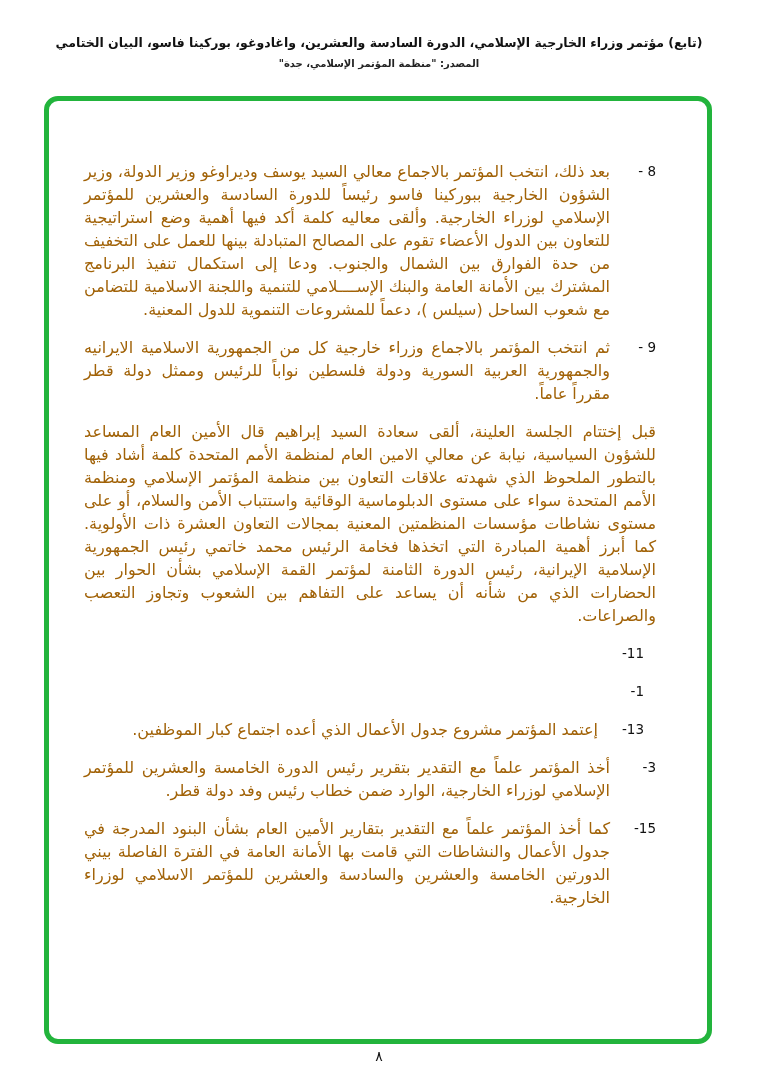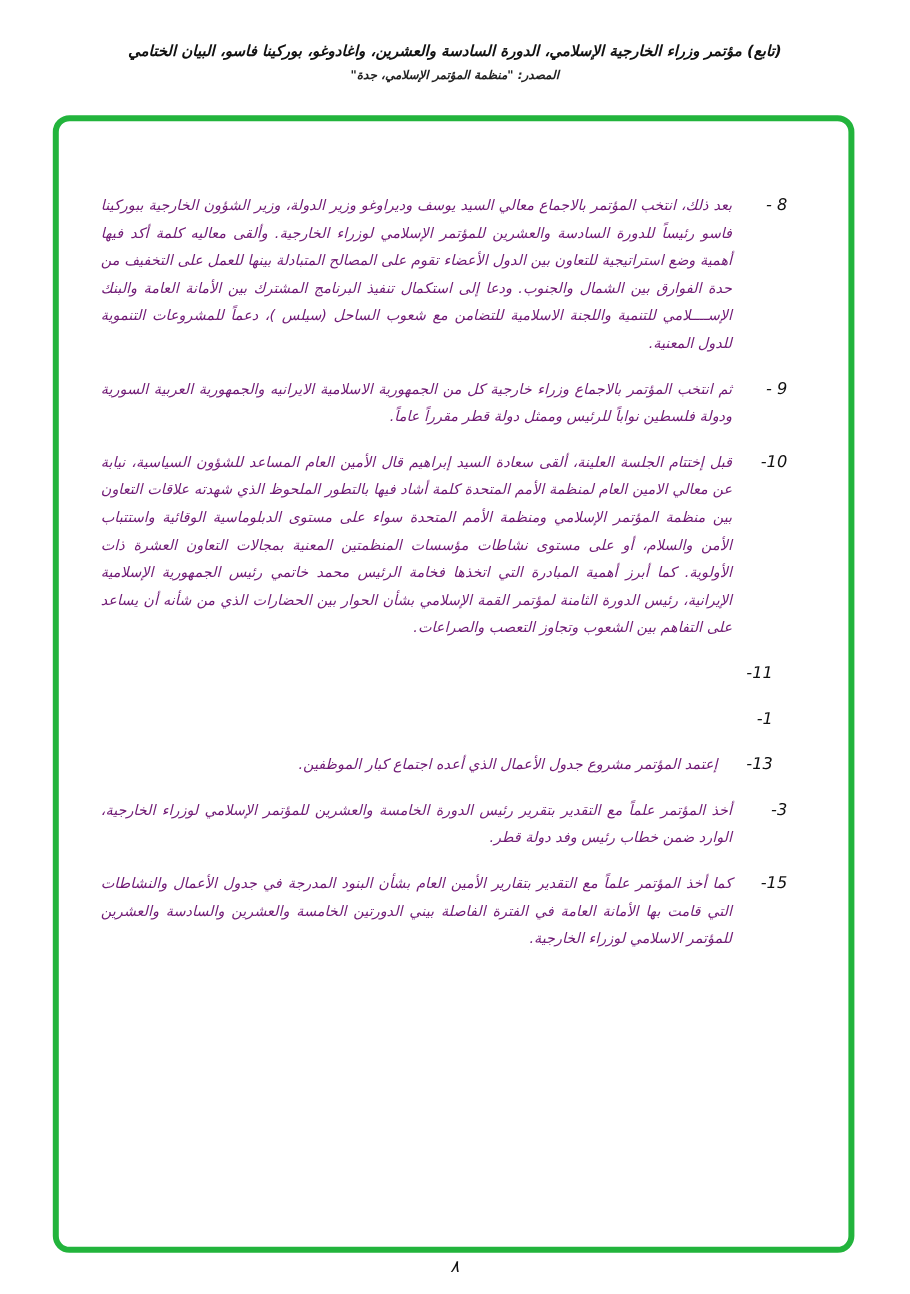--- a/index.html
+++ b/index.html
@@ -3,21 +3,20 @@
 <meta charset="utf-8">
 <style>
   html,body{margin:0;padding:0;background:#ffffff;}
   .page{
     position:relative;
     width:758px;height:1078px;
     background:#ffffff;
     font-family:"DejaVu Sans",sans-serif;
     direction:rtl;
     overflow:hidden;
-    font-style:italic;
   }
   .header{
     position:absolute;
     top:34px;left:0;right:0;
     text-align:center;
     direction:rtl;
   }
   .header-title{
     font-size:12.5px;
     font-weight:bold;
@@ -58,25 +57,25 @@
   .item.indent{padding-right:12px;}
   .marker{
     flex:0 0 46px;
     font-size:13.5px;
     line-height:23px;
     white-space:nowrap;
     color:#111;
   }
   .text{
     flex:1;
-    font-size:12px;
+    font-size:16px;
     line-height:23px;
     text-align:justify;
     text-justify:inter-word;
-    color:#701a75;
+    color:#a16207;
   }
   .page-number{
     position:absolute;
     bottom:14px;left:0;right:0;
     text-align:center;
     font-size:14px;
     color:#111;
   }
 </style>
 </head>
@@ -97,21 +96,20 @@
       <div class="marker">8 -</div>
       <div class="text">بعد ذلك، انتخب المؤتمر بالاجماع معالي السيد يوسف وديراوغو وزير الدولة، وزير الشؤون الخارجية ببوركينا فاسو رئيساً للدورة السادسة والعشرين للمؤتمر الإسلامي لوزراء الخارجية. وألقى معاليه كلمة أكد فيها أهمية وضع استراتيجية للتعاون بين الدول الأعضاء تقوم على المصالح المتبادلة بينها للعمل على التخفيف من حدة الفوارق بين الشمال والجنوب. ودعا إلى استكمال تنفيذ البرنامج المشترك بين الأمانة العامة والبنك الإســــلامي للتنمية واللجنة الاسلامية للتضامن مع شعوب الساحل (سيلس )، دعماً للمشروعات التنموية للدول المعنية.</div>
     </div>
 
     <div class="item">
       <div class="marker">9 -</div>
       <div class="text">ثم انتخب المؤتمر بالاجماع وزراء خارجية كل من الجمهورية الاسلامية الايرانيه والجمهورية العربية السورية ودولة فلسطين نواباً للرئيس وممثل دولة قطر مقرراً عاماً.</div>
     </div>
 
     <div class="item">
-      <div class="marker">10-</div>
       <div class="text">قبل إختتام الجلسة العلينة، ألقى سعادة السيد إبراهيم قال الأمين العام المساعد للشؤون السياسية، نيابة عن معالي الامين العام لمنظمة الأمم المتحدة كلمة أشاد فيها بالتطور الملحوظ الذي شهدته علاقات التعاون بين منظمة المؤتمر الإسلامي ومنظمة الأمم المتحدة سواء على مستوى الدبلوماسية الوقائية واستتباب الأمن والسلام، أو على مستوى نشاطات مؤسسات المنظمتين المعنية بمجالات التعاون العشرة ذات الأولوية. كما أبرز أهمية المبادرة التي اتخذها فخامة الرئيس محمد خاتمي رئيس الجمهورية الإسلامية الإيرانية، رئيس الدورة الثامنة لمؤتمر القمة الإسلامي بشأن الحوار بين الحضارات الذي من شأنه أن يساعد على التفاهم بين الشعوب وتجاوز التعصب والصراعات.</div>
     </div>
 
     <div class="item indent">
       <div class="marker">11-</div>
     </div>
 
     <div class="item indent">
       <div class="marker">1-</div>
     </div>

